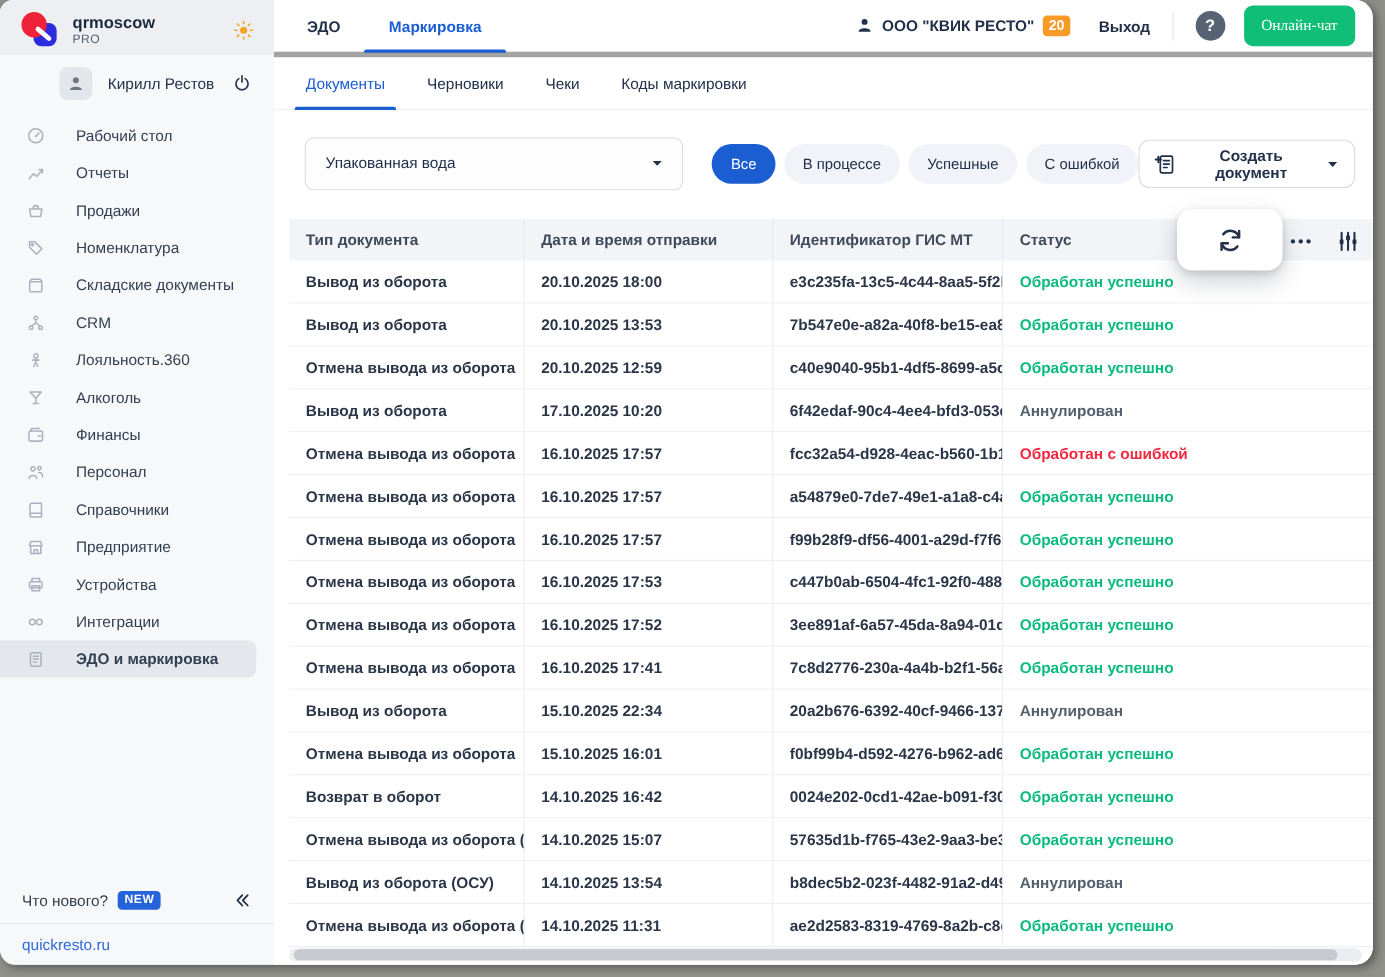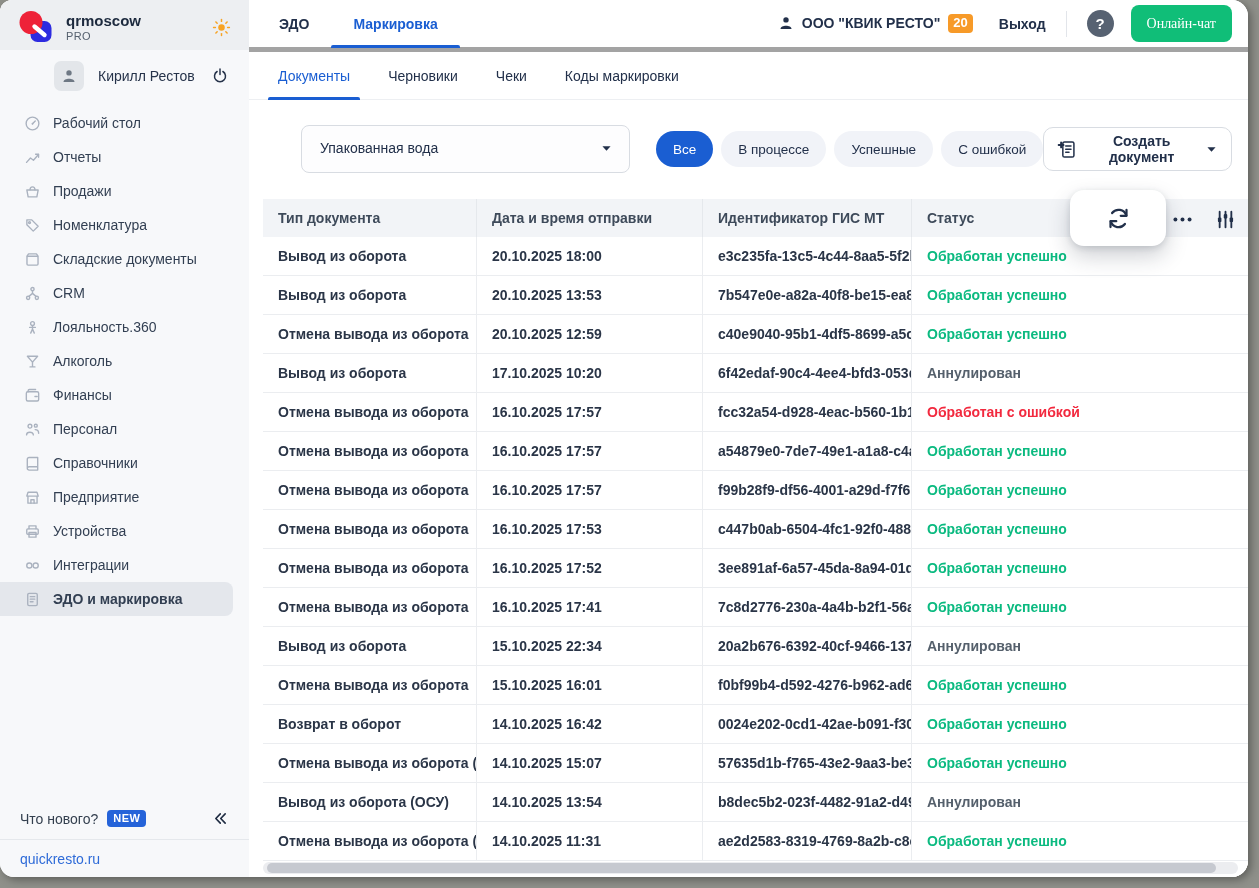--- a/index.html
+++ b/index.html
@@ -17,21 +17,21 @@
   .logo{width:36px;height:36px;display:flex;align-items:center;}
   .brand-name{font-size:15px;font-weight:bold;color:#1d2a3e;line-height:1.15;}
   .brand-plan{font-size:11px;color:#55606e;letter-spacing:.4px;}
   .sun-btn{margin-left:auto;color:#f7a325;display:flex;cursor:pointer;}
   .user-row{height:52px;display:flex;align-items:center;gap:14px;padding:0 20px;flex:0 0 auto;margin-left:34px;}
   .avatar{width:30px;height:30px;border-radius:7px;background:#e3e6ea;display:flex;
           align-items:center;justify-content:center;color:#6e7884;}
   .user-name{font-size:14px;color:#26334a;}
   .power{margin-left:auto;color:#26334a;display:flex;cursor:pointer;}
   .menu{flex:1 1 auto;padding-top:4px;overflow:hidden;}
-  .side-item{height:34px;display:flex;align-items:center;gap:12px;padding:0 12px 0 23px;
+  .side-item{height:34px;display:flex;align-items:center;gap:28px;padding:0 12px 0 23px;
              font-size:14px;color:#323f52;cursor:pointer;}
   .side-item .ic{width:18px;display:flex;justify-content:center;color:#aab2bf;flex:0 0 auto;}
   .side-item.active{background:var(--active-item-bg);border-radius:0 8px 8px 0;
                     margin-right:16px;font-weight:bold;}
   .side-footer{flex:0 0 auto;padding-bottom:10px;}
   .whatsnew{display:flex;align-items:center;gap:9px;padding:0 20px 12px 20px;font-size:14px;color:#333f4e;}
   .new-badge{background:#2563d9;color:#fff;font-size:11px;font-weight:bold;padding:3px 6px;
              border-radius:4px;letter-spacing:.5px;line-height:1;}
   .collapse-btn{margin-left:auto;color:#1f2c42;display:flex;cursor:pointer;}
   .side-divider{border-top:1px solid #e5e8ec;margin-bottom:11px;}
@@ -65,21 +65,21 @@
            border-bottom:1px solid #edeff2;}
   .sub-tab{display:flex;align-items:center;padding:0 10px;font-size:14px;color:#22304a;
            position:relative;cursor:pointer;}
   .sub-tab.active{color:var(--accent);}
   .sub-tab.active::after{content:'';position:absolute;left:0;right:0;bottom:-1px;height:3px;
                          background:var(--accent);border-radius:2px 2px 0 0;}
 
   .content{flex:1 1 auto;position:relative;background:#fff;}
   .filter-row{display:flex;align-items:center;padding:25px 16px 0 28px;}
   .select{width:366px;height:48px;border:1px solid #d8dce2;border-radius:8px;background:#fdfdfe;
-          display:flex;align-items:center;padding:0 16px 2px 18px;font-size:14px;color:#22304a;cursor:pointer;margin-left:24px;}
+          display:flex;align-items:center;padding:0 16px 2px 18px;font-size:14px;color:#22304a;cursor:pointer;}
   .select .caret{margin-left:auto;display:flex;color:#22304a;}
   .chips{display:flex;gap:8px;margin-left:26px;}
   .chip{height:36px;border-radius:18px;display:flex;align-items:center;padding:0 17px;
         font-size:13.5px;background:#f1f3f8;color:#22304a;cursor:pointer;white-space:nowrap;}
   .chip.active{background:var(--accent);color:#fff;}
   .create-btn{margin-left:auto;height:44px;border:1px solid #d8dce2;border-radius:10px;background:#fff;
               display:flex;align-items:center;gap:10px;padding:0 13px;font-size:14px;font-weight:bold;
               color:#22304a;cursor:pointer;}
   .create-btn .caret{display:flex;color:#22304a;}
 

